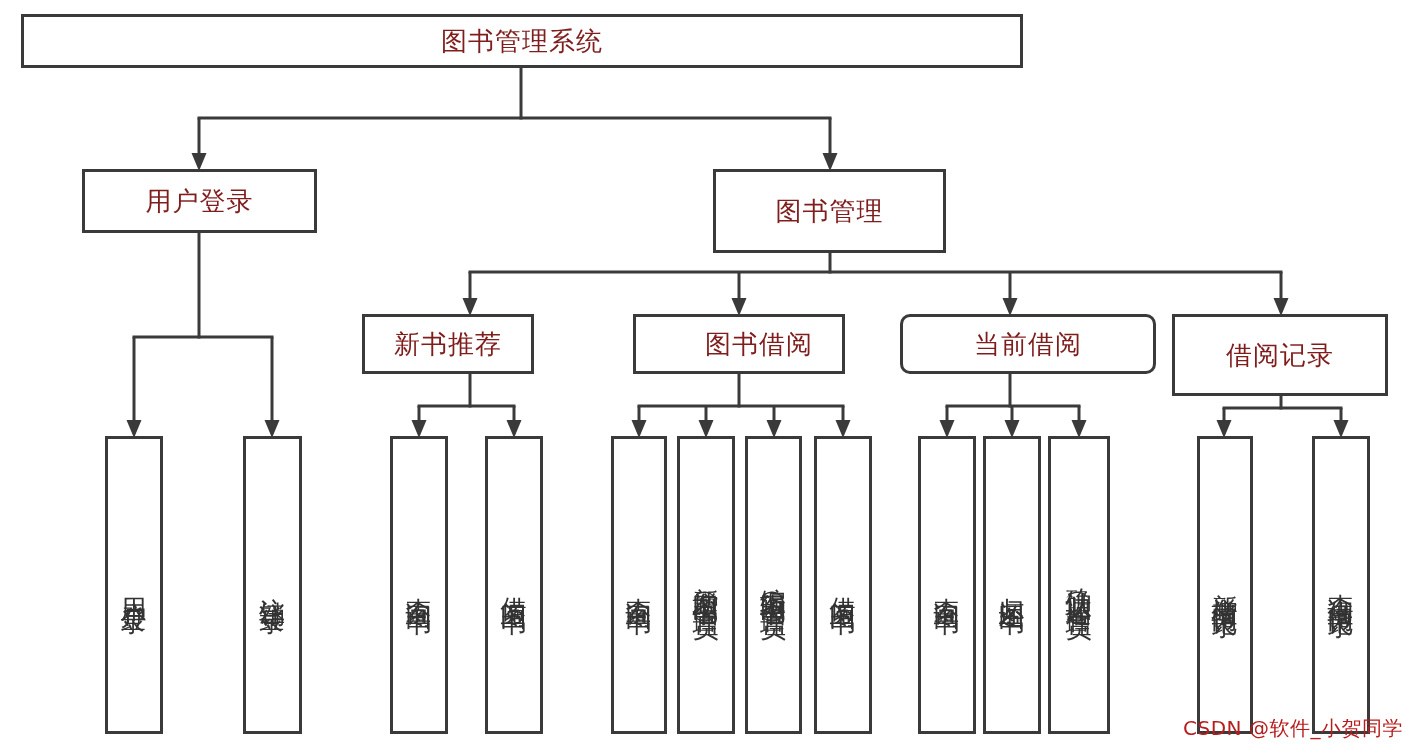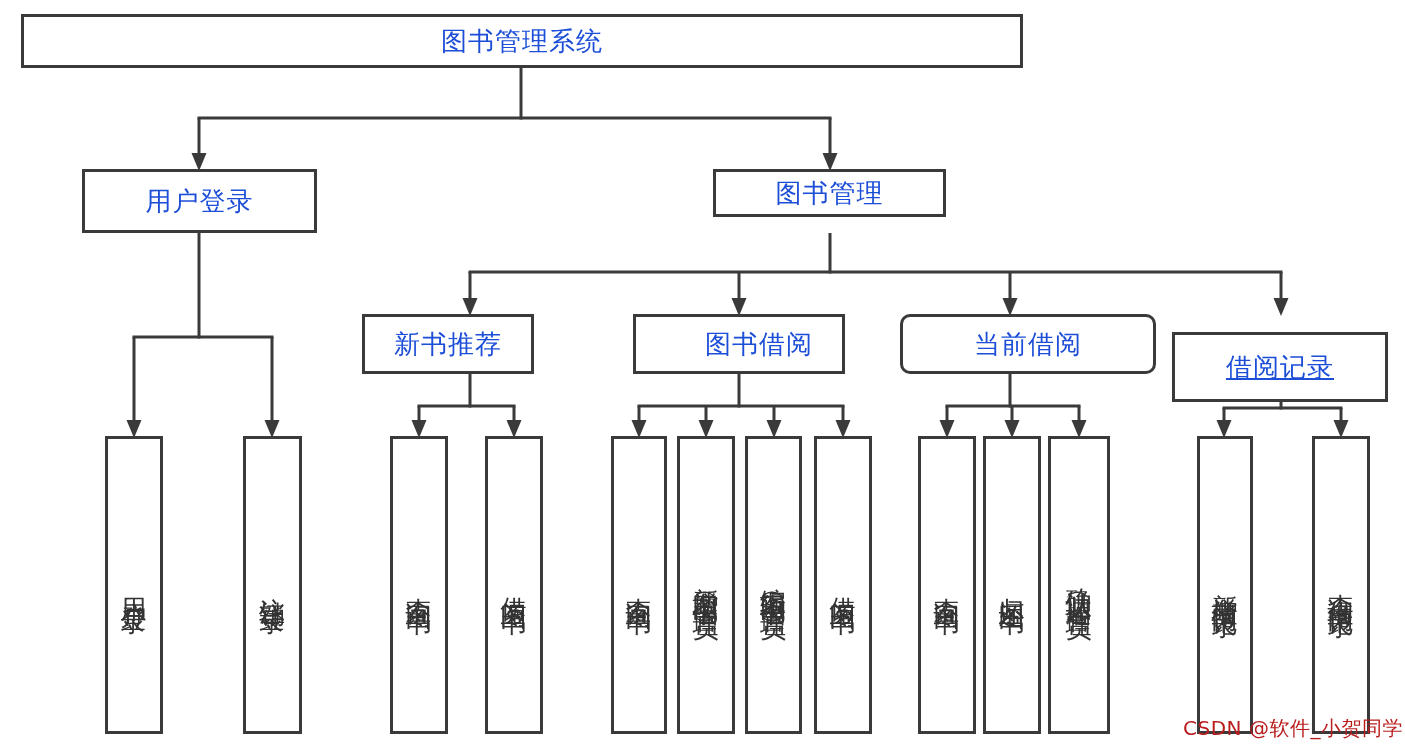--- a/index.html
+++ b/index.html
@@ -6,21 +6,21 @@
   #canvas{
     position:relative;width:1405px;height:747px;background:#ffffff;
     font-family:"DejaVu Sans","Liberation Sans",sans-serif;overflow:hidden;
   }
   #connectors{position:absolute;left:0;top:0;z-index:0;}
   #connectors path{stroke:#3a3a3a;stroke-width:3;fill:none;}
   #connectors polygon{fill:#3a3a3a;stroke:none;}
   .hbox{
     position:absolute;z-index:1;background:#ffffff;border:3px solid #3a3a3a;
     display:flex;align-items:center;justify-content:center;box-sizing:border-box;
-    font-size:26px;color:#1d4ed8;letter-spacing:1px;white-space:nowrap;
+    font-size:26px;color:#7f1d1d;letter-spacing:1px;white-space:nowrap;
   }
   .vbox{
     position:absolute;z-index:1;background:#ffffff;border:3px solid #3a3a3a;
     display:flex;align-items:center;justify-content:center;box-sizing:border-box;
     top:436px;height:298px;
   }
   .vbox .vtext{
     writing-mode:vertical-rl;text-orientation:mixed;
     font-size:26px;color:#333333;letter-spacing:4px;line-height:1;white-space:nowrap;
   }
@@ -109,34 +109,34 @@
     </g>
   </svg>
 
   <div class="hbox" style="left:21px;top:14px;width:1002px;height:54px;">
     <span>图书管理系统</span>
   </div>
 
   <div class="hbox" style="left:82px;top:169px;width:235px;height:64px;">
     <span>用户登录</span>
   </div>
-  <div class="hbox" style="left:713px;top:169px;width:233px;height:48px;">
+  <div class="hbox" style="left:713px;top:169px;width:233px;height:84px;">
     <span>图书管理</span>
   </div>
 
   <div class="hbox" style="left:362px;top:314px;width:172px;height:60px;">
     <span>新书推荐</span>
   </div>
   <div class="hbox" style="left:633px;top:314px;width:212px;height:60px;padding-left:40px;">
     <span>图书借阅</span>
   </div>
   <div class="hbox" style="left:900px;top:314px;width:256px;height:60px;border-radius:10px;">
     <span>当前借阅</span>
   </div>
-  <div class="hbox" style="left:1172px;top:332px;width:216px;height:70px;text-decoration:underline;">
+  <div class="hbox" style="left:1172px;top:314px;width:216px;height:82px;">
     <span>借阅记录</span>
   </div>
 
   <div class="vbox" style="left:105px;width:58px;">
     <span class="vtext">用户登录</span>
   </div>
   <div class="vbox" style="left:243px;width:59px;">
     <span class="vtext">注销登录</span>
   </div>
 

